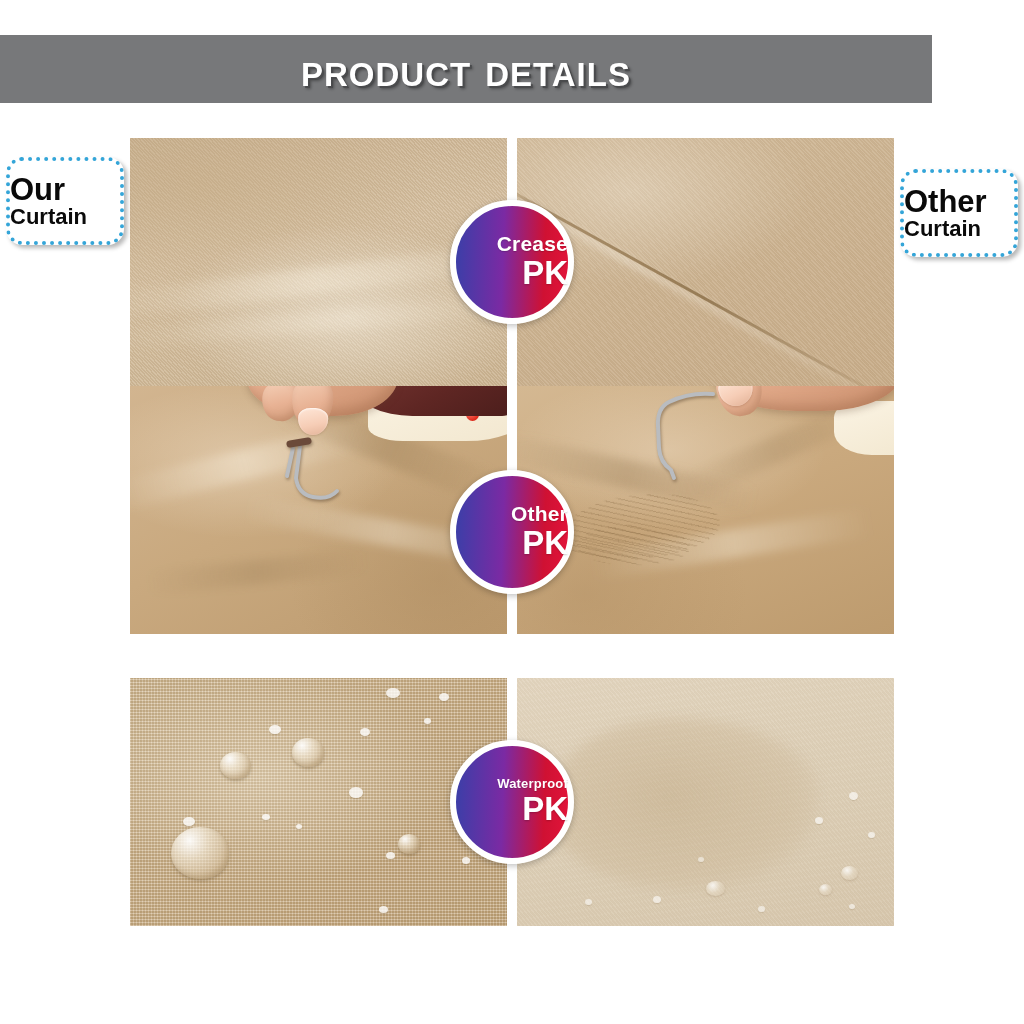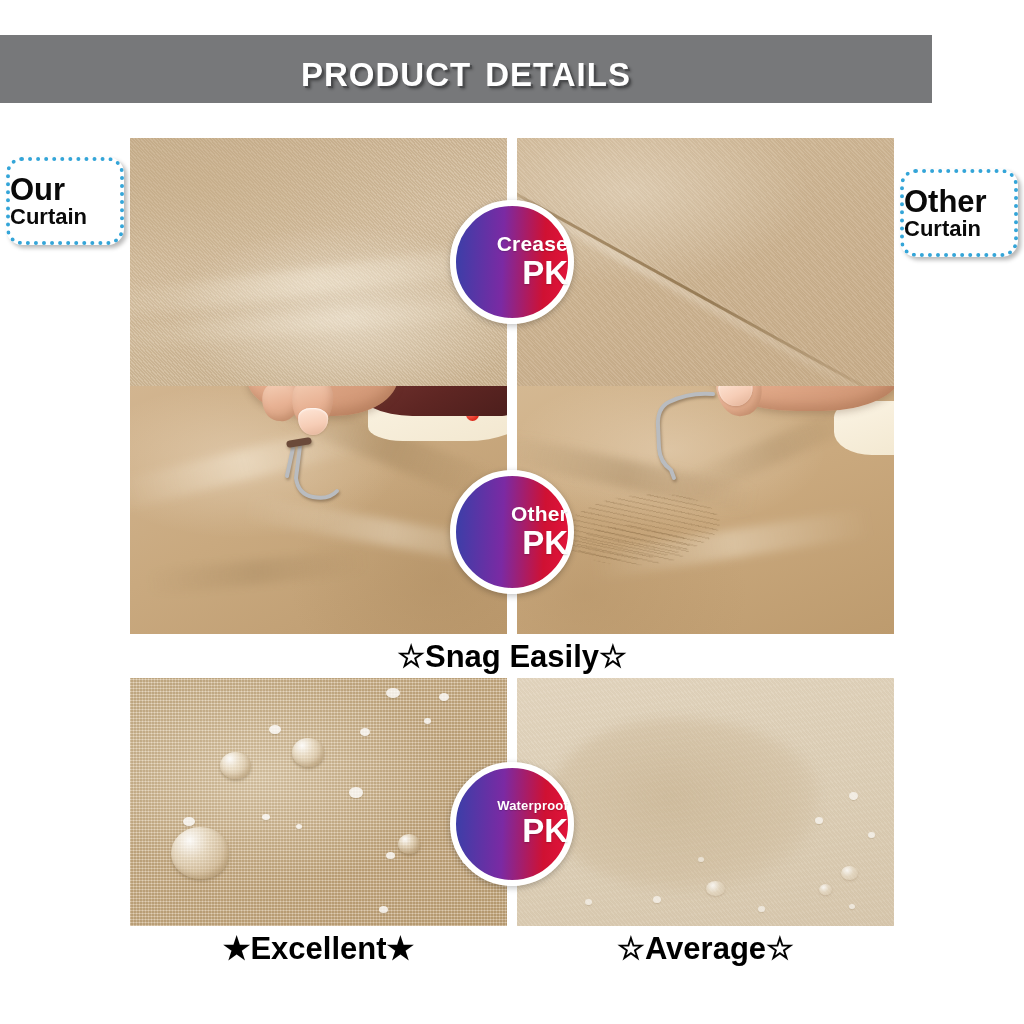--- a/index.html
+++ b/index.html
@@ -384,21 +384,20 @@
 
           <div class="snag-marks"></div>
           <div class="snag-marks b"></div>
         </div>
       </div>
       <div class="pk-badge">
         <div class="pk-top">Other</div>
         <div class="pk-bottom">PK</div>
       </div>
       <div class="captions">
-        <div class="caption">☆Snag Easily☆</div>
       </div>
     </div>
 
     <div class="row">
       <div class="panes">
 
         <div class="pane">
           <div class="fab-mesh"></div>
           <div class="drop" style="left:11%;top:60%;width:58px;height:52px;"></div>
           <div class="drop" style="left:24%;top:30%;width:31px;height:27px;"></div>
@@ -431,20 +430,16 @@
           <div class="speck" style="left:18%;top:89%;width:7px;height:6px;opacity:.7;"></div>
           <div class="speck" style="left:64%;top:92%;width:7px;height:6px;opacity:.7;"></div>
           <div class="speck" style="left:88%;top:91%;width:6px;height:5px;opacity:.7;"></div>
           <div class="speck" style="left:48%;top:72%;width:6px;height:5px;opacity:.65;"></div>
         </div>
       </div>
       <div class="pk-badge">
         <div class="pk-top small">Waterproof</div>
         <div class="pk-bottom">PK</div>
       </div>
-      <div class="captions">
-        <div class="caption">★Excellent★</div>
-        <div class="caption">☆Average☆</div>
-      </div>
     </div>
 
   </div>
 </div>
 
 </body></html>

